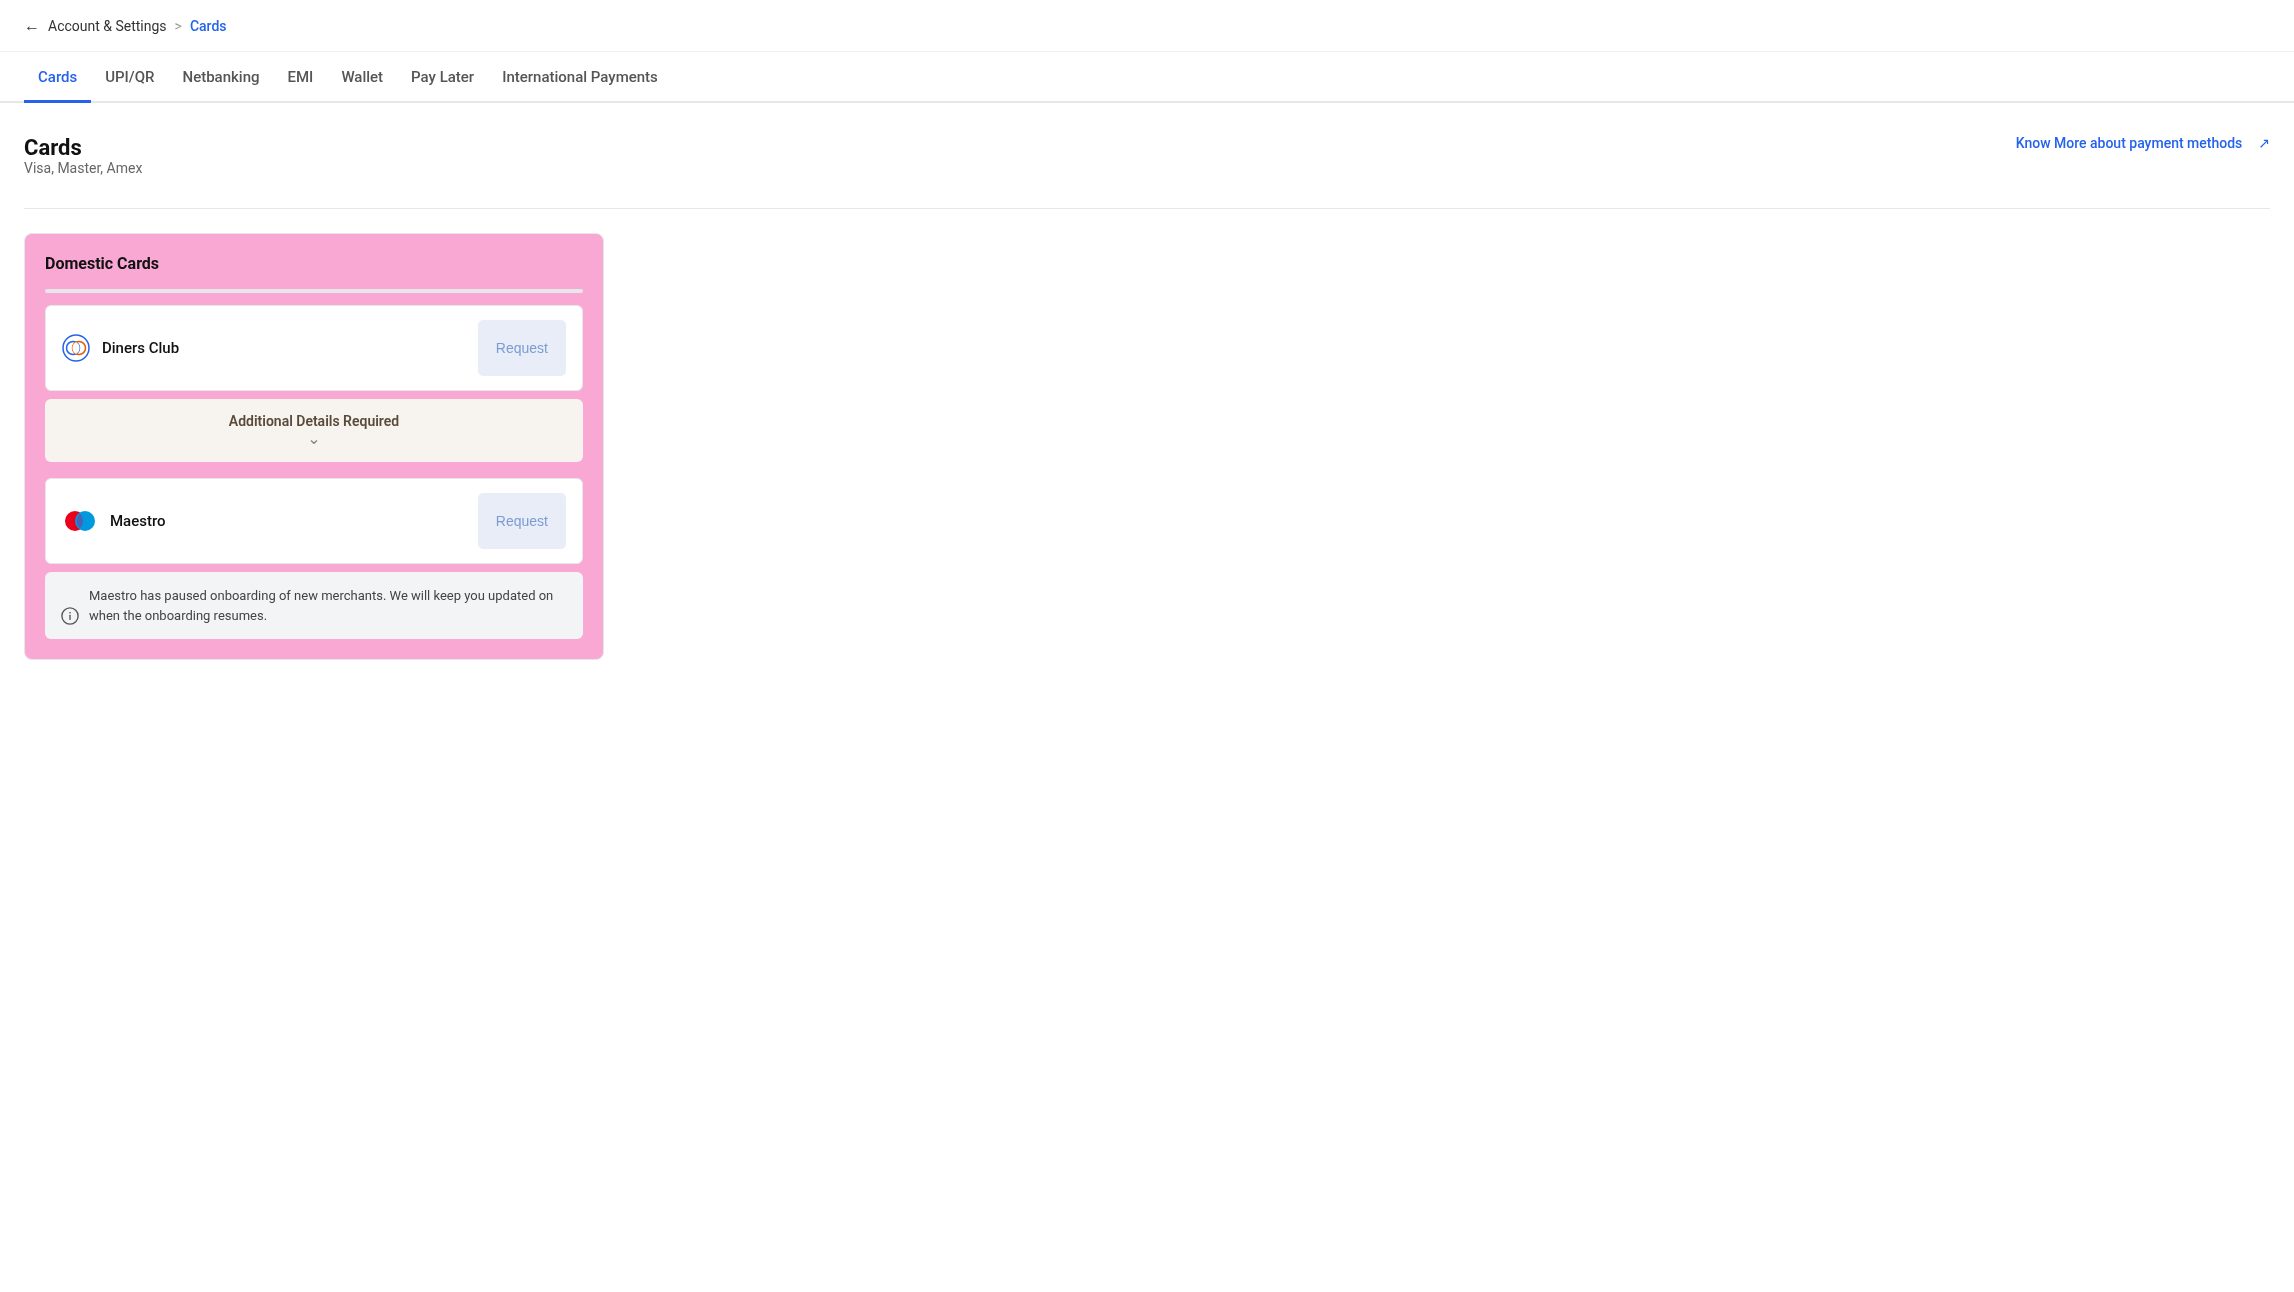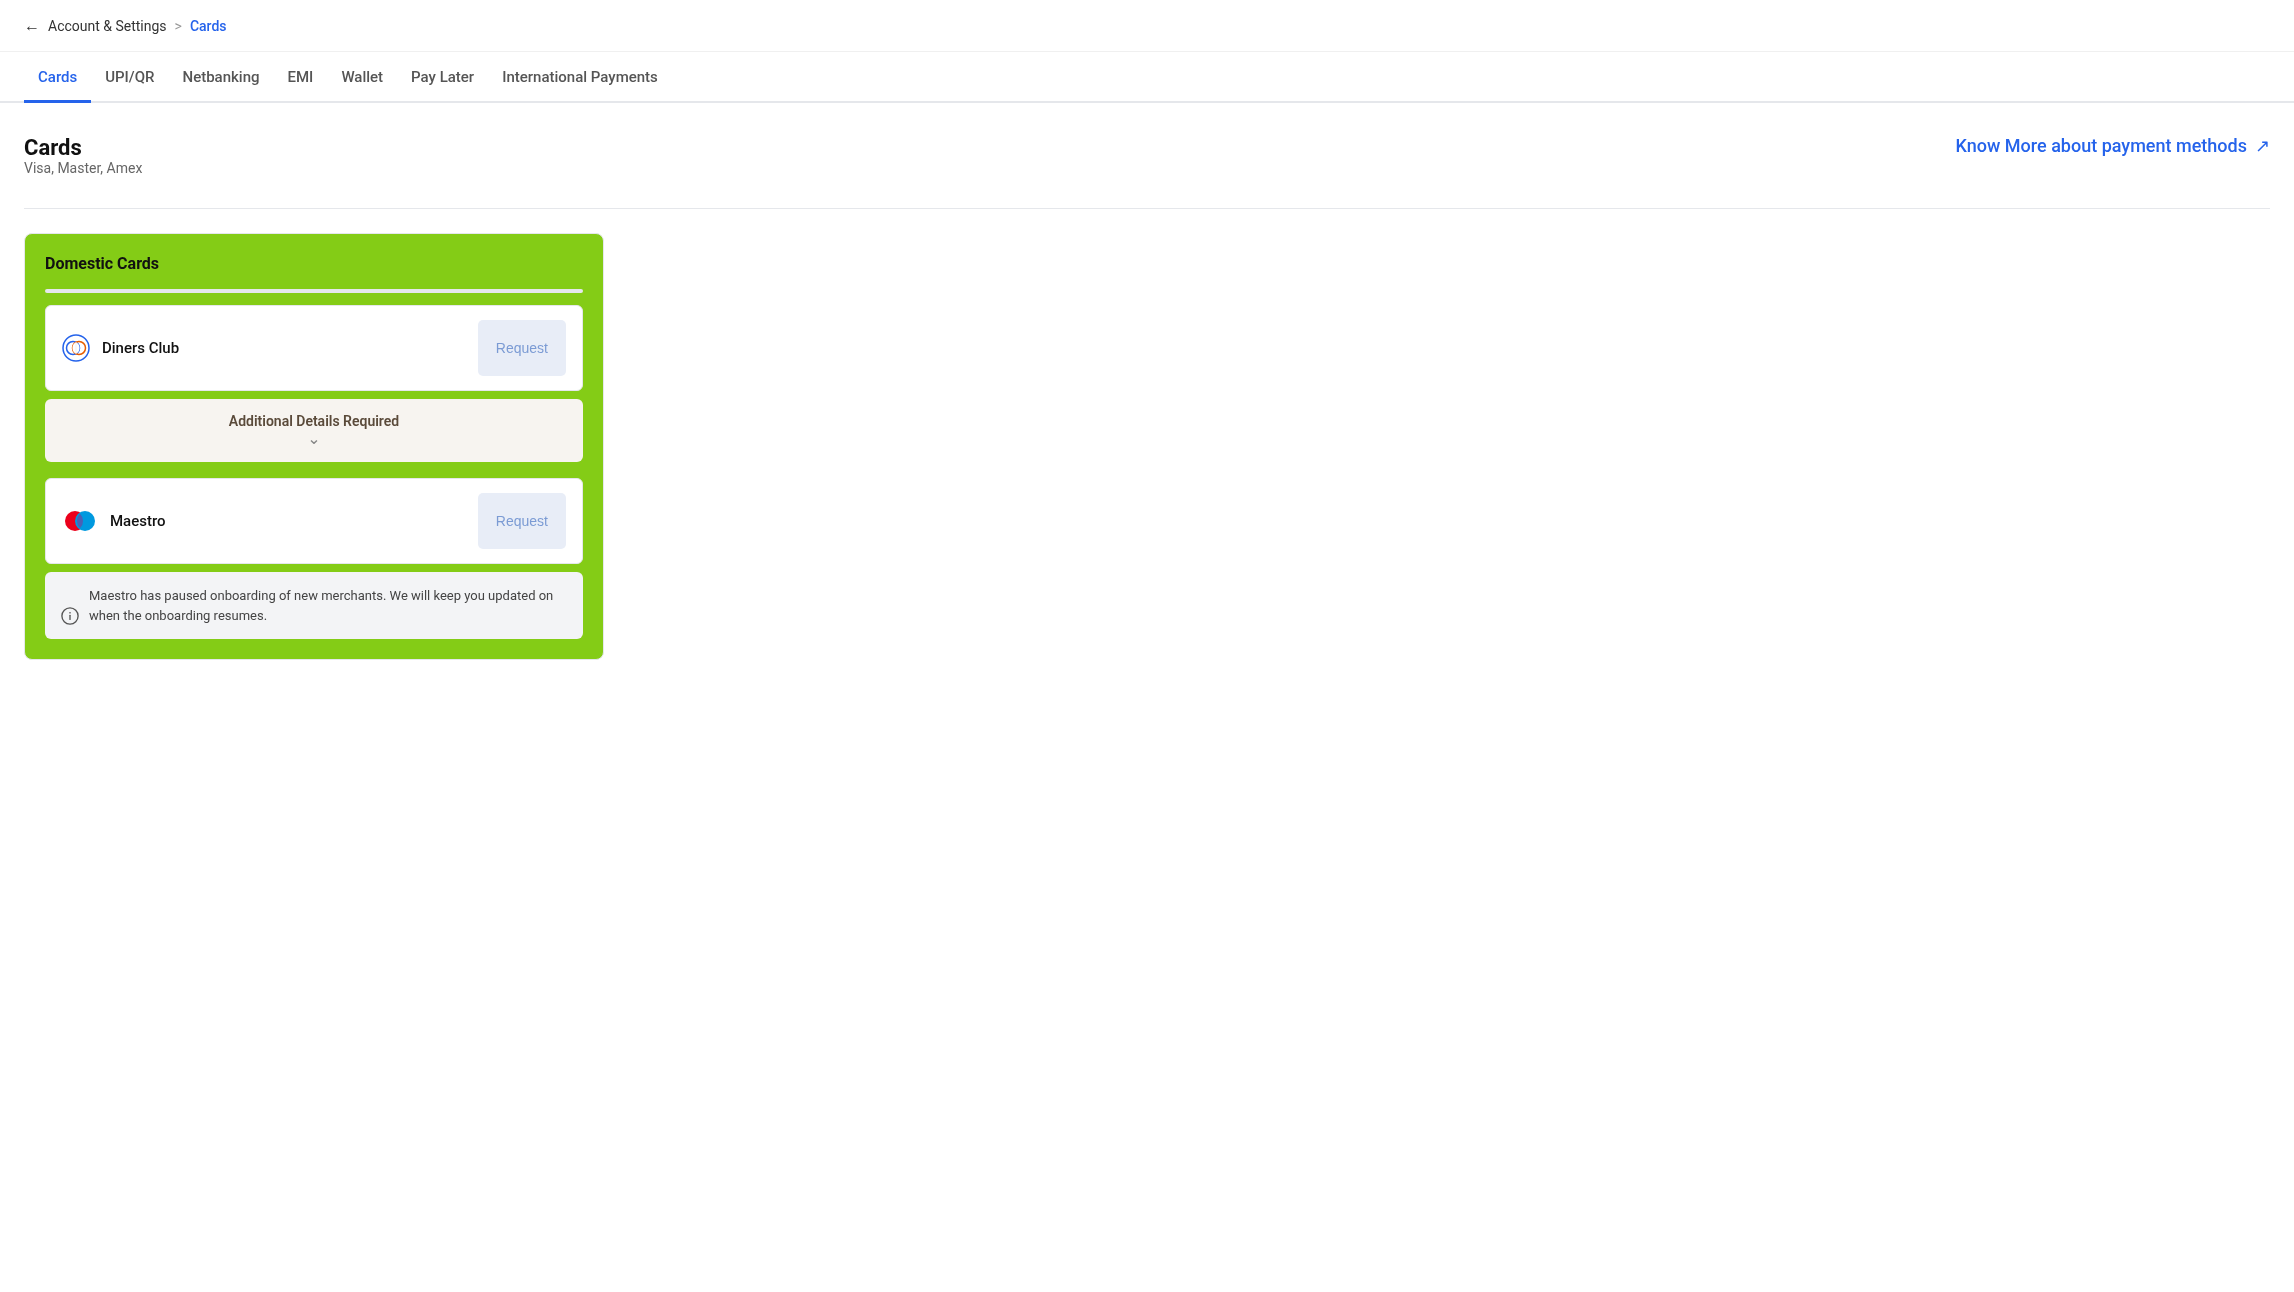--- a/index.html
+++ b/index.html
@@ -72,43 +72,43 @@
       align-items: flex-start;
       margin-bottom: 8px;
     }
     .page-title {
       font-size: 22px;
       font-weight: 700;
       color: #111;
     }
     .know-more-link {
       color: #2563eb;
-      font-size: 18px;
-      font-weight: 500;
-      display: flex;
-      align-items: center;
-      gap: 8px;
+      font-size: 14px;
+      font-weight: 500;
+      display: flex;
+      align-items: center;
+      gap: 16px;
       cursor: pointer;
       text-decoration: none;
     }
     .page-subtitle {
       font-size: 14px;
       color: #666;
       margin-bottom: 24px;
     }
 
     .divider {
       border: none;
       border-top: 1px solid #e5e7eb;
       margin-bottom: 24px;
     }
 
     
     .card-panel {
-      background: #84cc16;
+      background: #f9a8d4;
       border: 1px solid #e5e7eb;
       border-radius: 8px;
       padding: 20px;
       max-width: 580px;
     }
     .card-panel-title {
       font-size: 16px;
       font-weight: 700;
       color: #111;
       margin-bottom: 16px;

